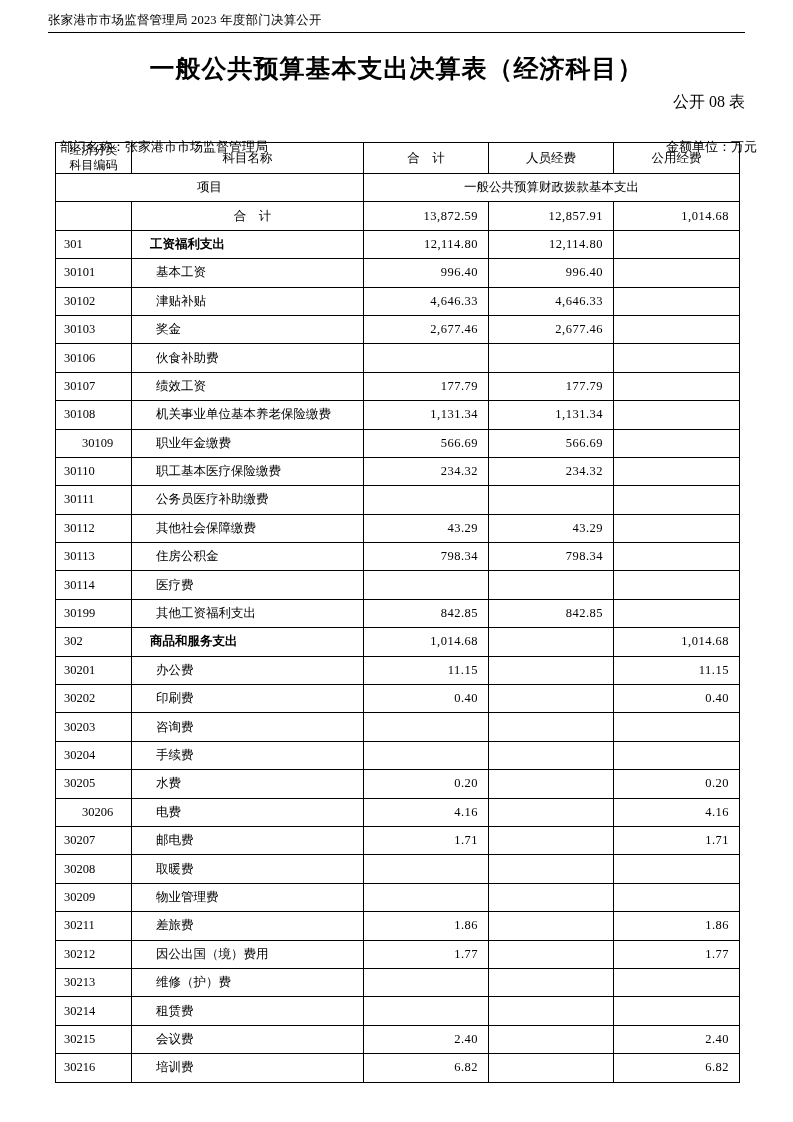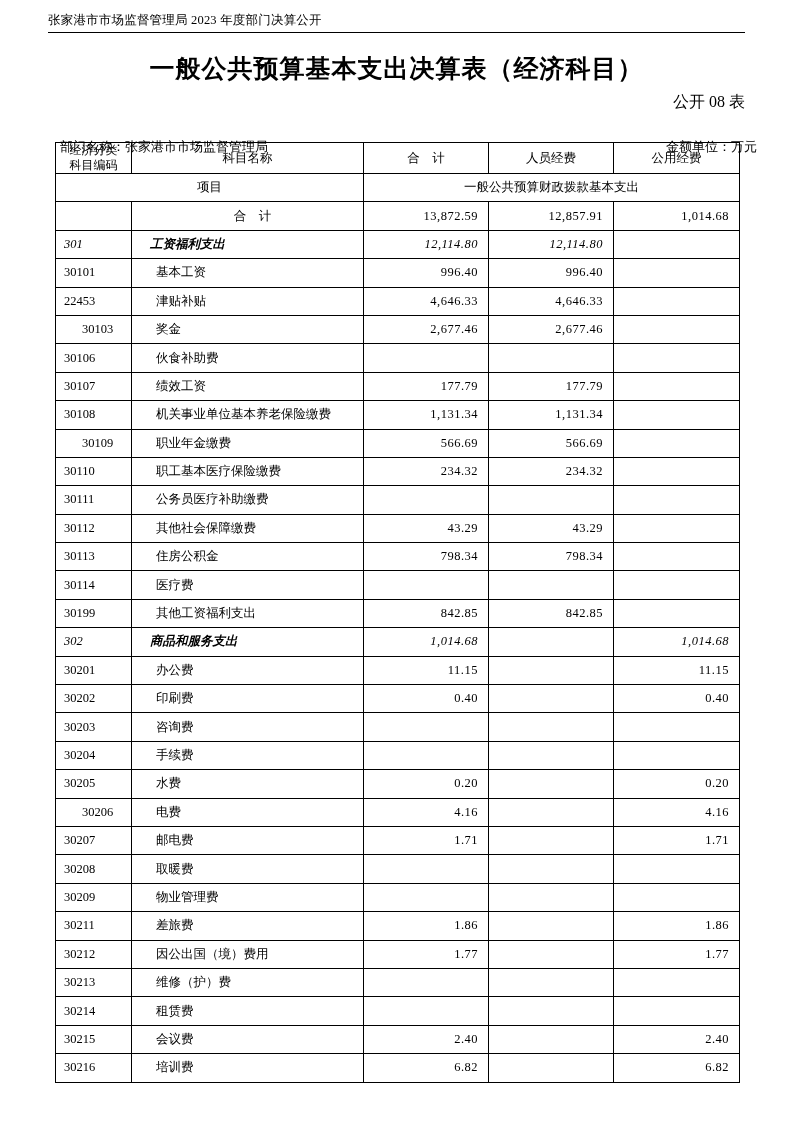--- a/index.html
+++ b/index.html
@@ -92,21 +92,21 @@
   .c-pub   { width: 126px; text-align: right; padding-right: 10px !important; }
 
   .hdr {
     text-align: center;
     font-size: 12.5px;
   }
   .hdr-two-line {
     line-height: 1.25;
     font-size: 12px;
   }
-  .bold td { font-weight: bold; font-style: italic; }
+  .bold td { font-weight: bold; }
   .bold .c-name { font-weight: bold; }
   .num { font-family: "Liberation Serif", "DejaVu Serif", serif; letter-spacing: 0.5px; }
   .indent1 { padding-left: 24px !important; }
   .indent2 { padding-left: 18px !important; }
   .footer {
     position: absolute;
     bottom: 28px;
     left: 0;
     width: 793px;
     text-align: center;
@@ -169,28 +169,28 @@
           <td class="c-pub num"></td>
         </tr>
         <tr>
           <td class="c-code" style="text-align: left; padding-left: 8px;">30101</td>
           <td class="c-name indent1">基本工资</td>
           <td class="c-total num">996.40</td>
           <td class="c-pers num">996.40</td>
           <td class="c-pub num"></td>
         </tr>
         <tr>
-          <td class="c-code" style="text-align: left; padding-left: 8px;">22453</td>
+          <td class="c-code" style="text-align: left; padding-left: 8px;">30102</td>
           <td class="c-name indent1">津贴补贴</td>
           <td class="c-total num">4,646.33</td>
           <td class="c-pers num">4,646.33</td>
           <td class="c-pub num"></td>
         </tr>
         <tr>
-          <td class="c-code" style="text-align: center; padding-left: 8px;">30103</td>
+          <td class="c-code" style="text-align: left; padding-left: 8px;">30103</td>
           <td class="c-name indent1">奖金</td>
           <td class="c-total num">2,677.46</td>
           <td class="c-pers num">2,677.46</td>
           <td class="c-pub num"></td>
         </tr>
         <tr>
           <td class="c-code" style="text-align: left; padding-left: 8px;">30106</td>
           <td class="c-name indent1">伙食补助费</td>
           <td class="c-total num"></td>
           <td class="c-pers num"></td>

